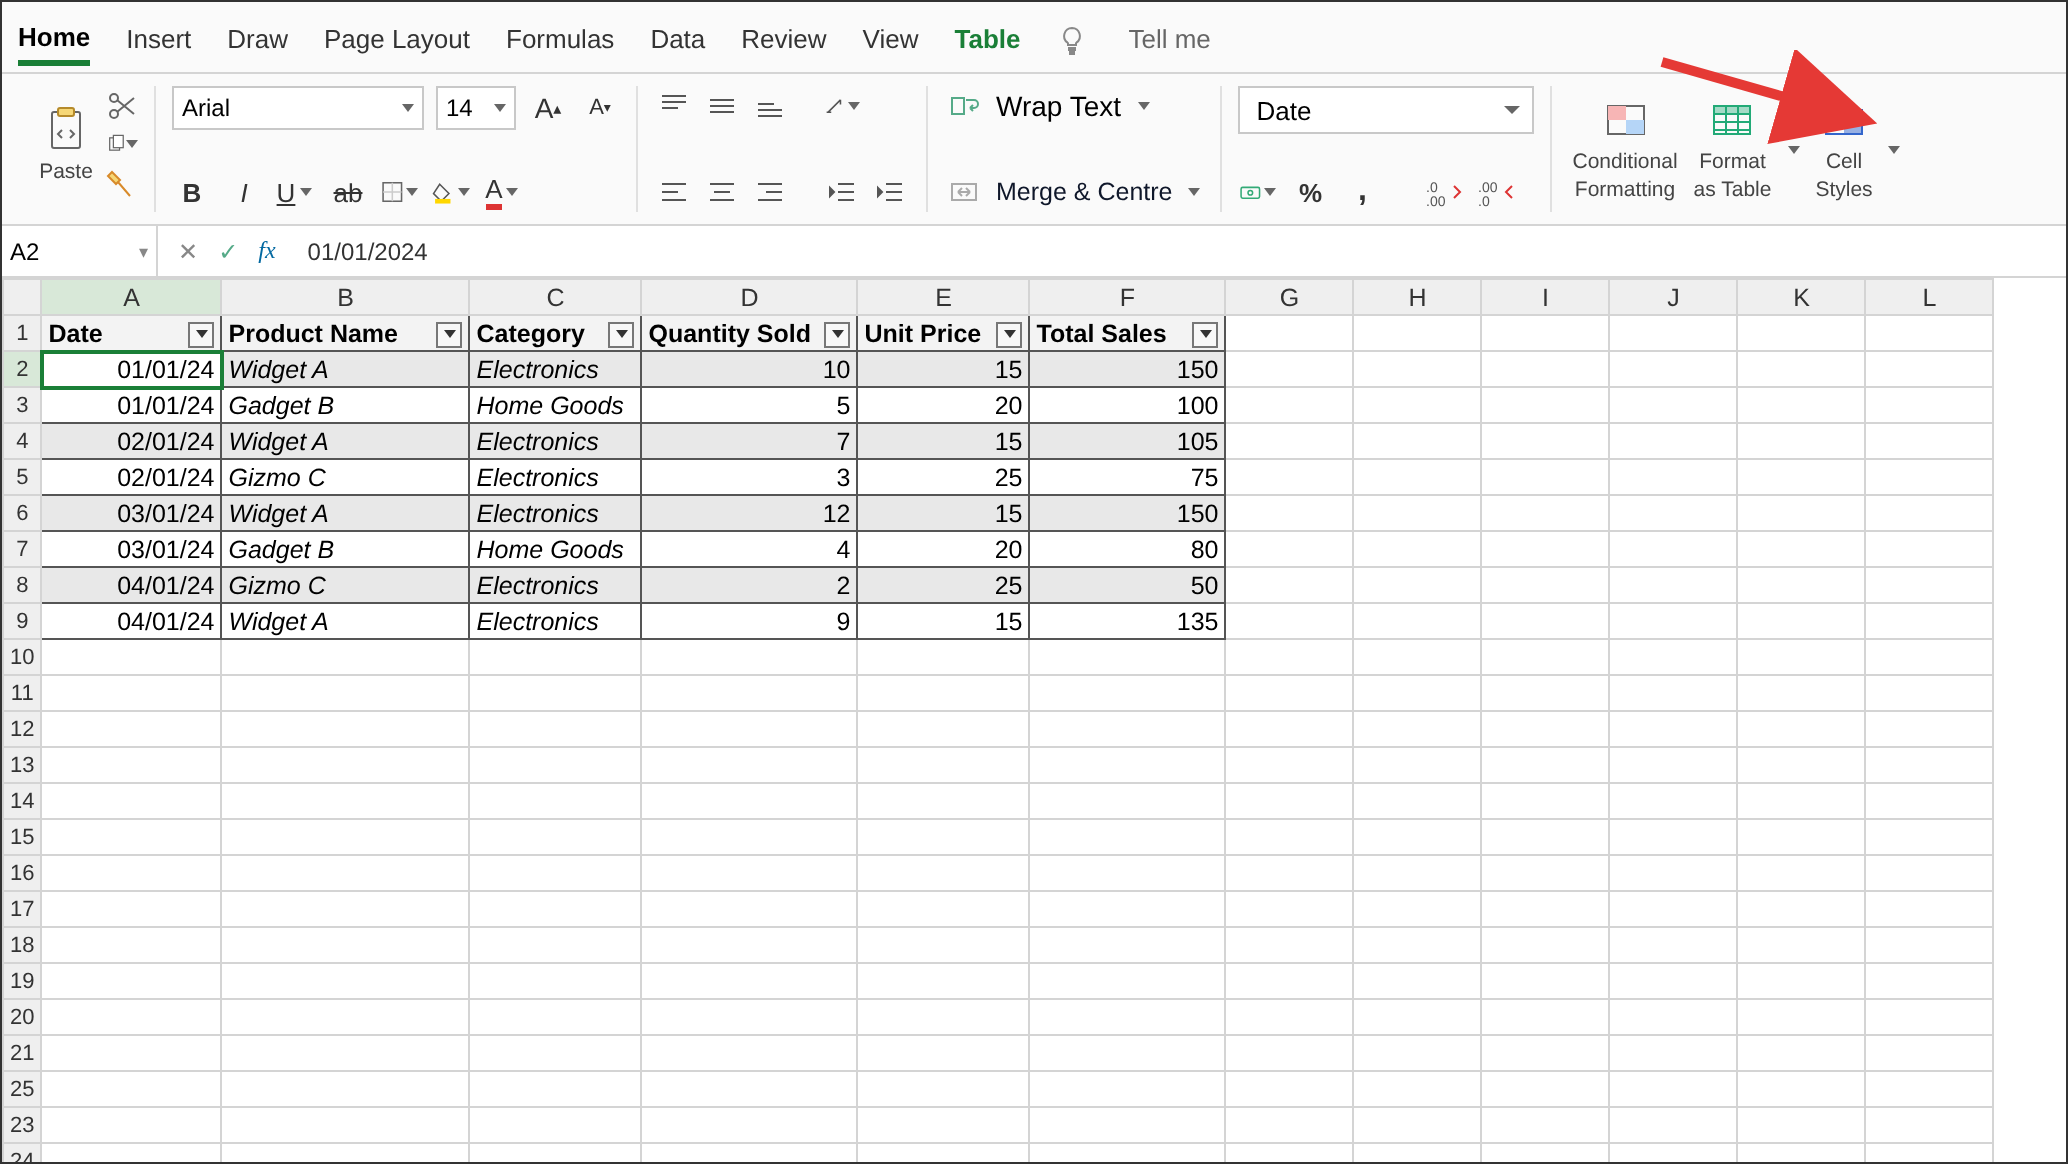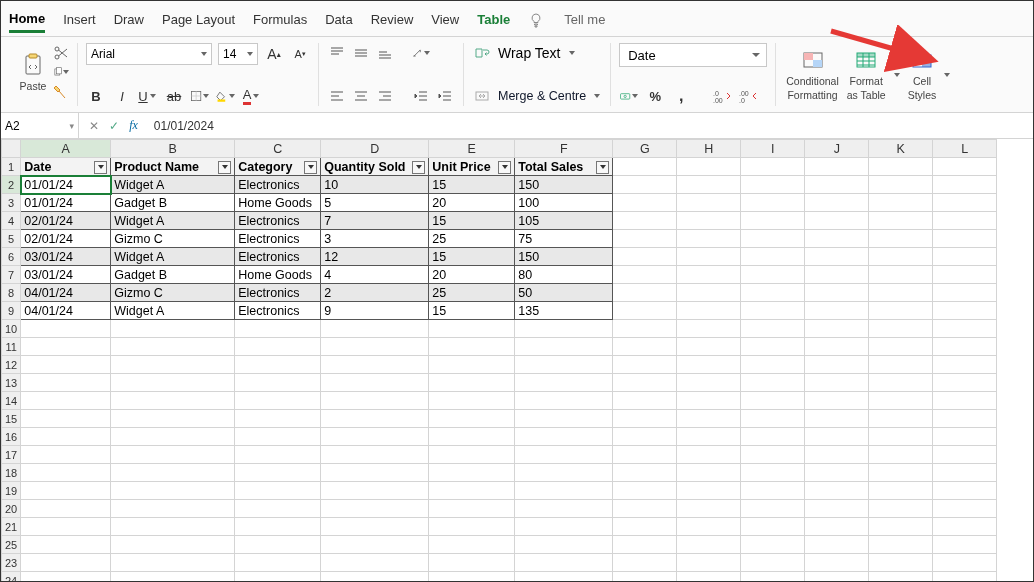--- a/index.html
+++ b/index.html
@@ -51,22 +51,22 @@
 .grid thead th { background: #efefef; text-align: center; font-weight: normal; color: #333; position: relative; }
 .grid thead th.sel { background: #d8e8d8; }
 .grid tbody th.rowh { background: #efefef; text-align: center; font-weight: normal; color: #333; width: 18px; min-width: 18px; font-size: 11px; }
 .grid tbody th.rowh.sel { background: #d8e8d8; }
 .corner { background: #efefef; width: 18px; min-width: 18px; }
 
 td.hcell { background: #f3f3f3; font-weight: 700; border: 1px solid #555 !important; }
 .filter-btn { float: right; width: 13px; height: 13px; border: 1px solid #777; background: #f8f8f8; display: inline-flex; align-items: center; justify-content: center; margin-left: 3px; margin-top: 1px; }
 .filter-btn::after { content: ""; width: 0; height: 0; border-left: 3px solid transparent; border-right: 3px solid transparent; border-top: 4px solid #333; }
 
-td.dr { border: 1px solid #555 !important; margin-top: 12px; }
-td.dl { text-align: left; border: 1px solid #555 !important; }
+td.dr { text-align: right; border: 1px solid #555 !important; margin-top: 12px; }
+td.dl { text-align: left; border: 1px solid #555 !important; font-style: italic; }
 tr.band td.dl, tr.band td.dr { background: #e8e8e8; }
 td.active { outline: 2px solid #1a7f37; outline-offset: -1px; background: #fff !important; }
 
 .col-A { width: 90px; } .col-B { width: 124px; } .col-C { width: 86px; }
 .col-D { width: 108px; } .col-E { width: 86px; } .col-F { width: 98px; }
 .col-rest { width: 64px; }
 
 .arrow-annot { position: absolute; top: 24px; left: 826px; pointer-events: none; }
 
 svg.icon24 { width: 24px; height: 24px; }

